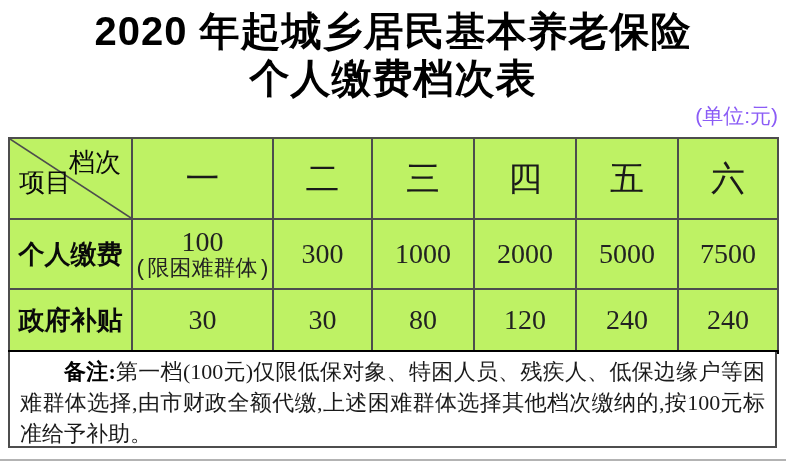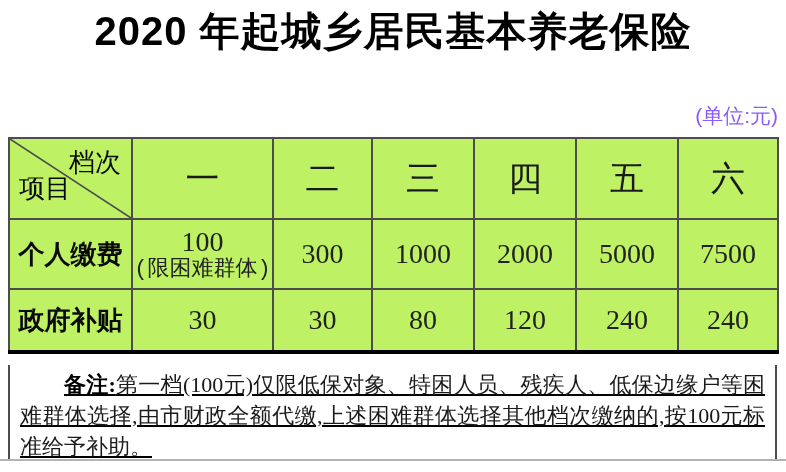--- a/index.html
+++ b/index.html
@@ -81,34 +81,33 @@
   .num-main { display: block; line-height: 30px; }
 
   
   td.corner { position: relative; }
   td.corner svg { position: absolute; left: 0; top: 0; width: 100%; height: 100%; display: block; }
   .corner-tier {
     position: absolute; top: 6px; right: 10px;
     font-size: 26px; font-weight: 500; color: #0a0a0a;
   }
   .corner-item {
-    position: absolute; bottom: 12px; left: 9px;
+    position: absolute; bottom: 18px; left: 9px;
     font-size: 26px; font-weight: 500; color: #0a0a0a;
   }
 
   
   .note-box {
     position: absolute;
-    left: 8px; top: 365px;
+    left: 8px; top: 352px;
     width: 769px; height: 96px;
     box-sizing: border-box;
     border: 2px solid #4d4d4d;
     border-top: none;
     background: #fff;
-    text-decoration: underline;
   }
   .note-text {
     margin: 4px 10px 0 10px;
     font-family: "Liberation Serif", "DejaVu Serif", serif;
     font-size: 22px;
     line-height: 31px;
     text-align: justify;
     text-indent: 2em;
     color: #1a1a1a;
   }
@@ -122,20 +121,21 @@
     background: #b3b3b3;
   }
 </style>
 </head>
 <body>
 
 <div class="page">
 
   <div class="title">
     <div>2020 年起城乡居民基本养老保险</div>
+    <div>个人缴费档次表</div>
   </div>
 
   <div class="unit">(单位:元)</div>
 
   <table class="tier">
     <colgroup>
       <col style="width:123px">
       <col style="width:141px">
       <col style="width:99px">
       <col style="width:102px">

